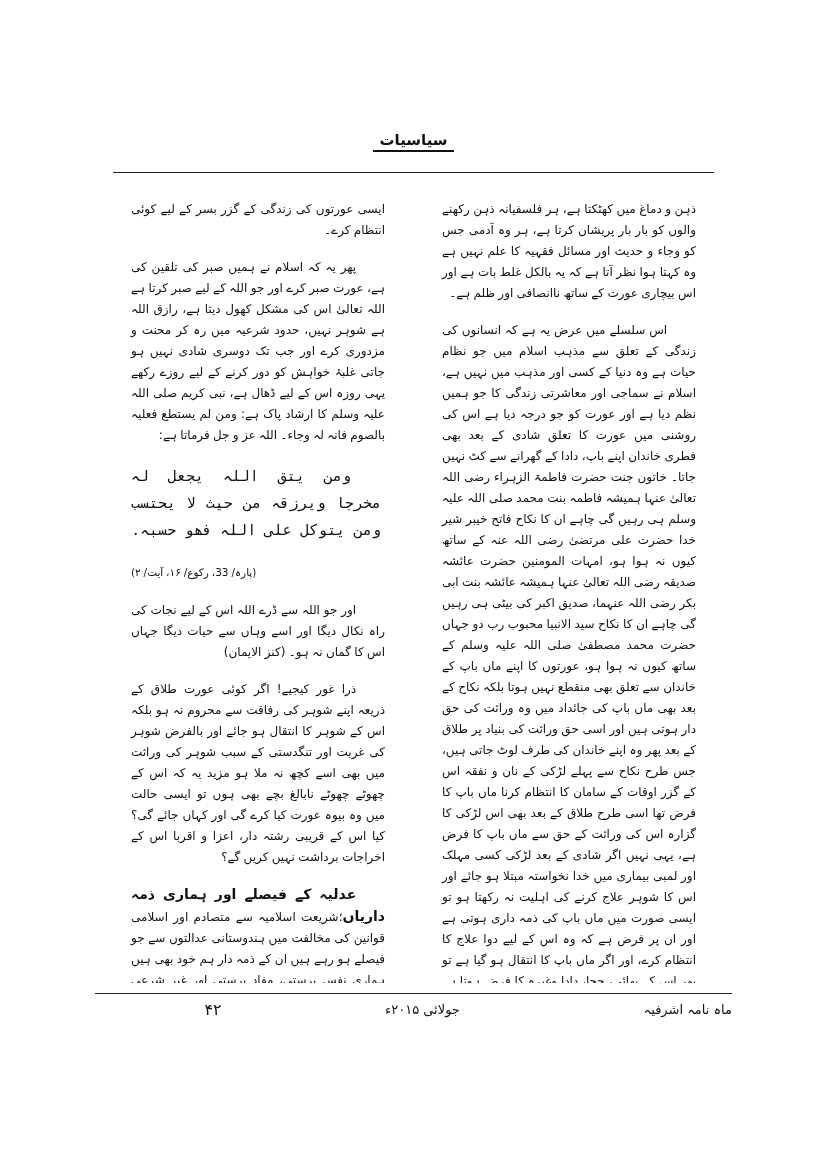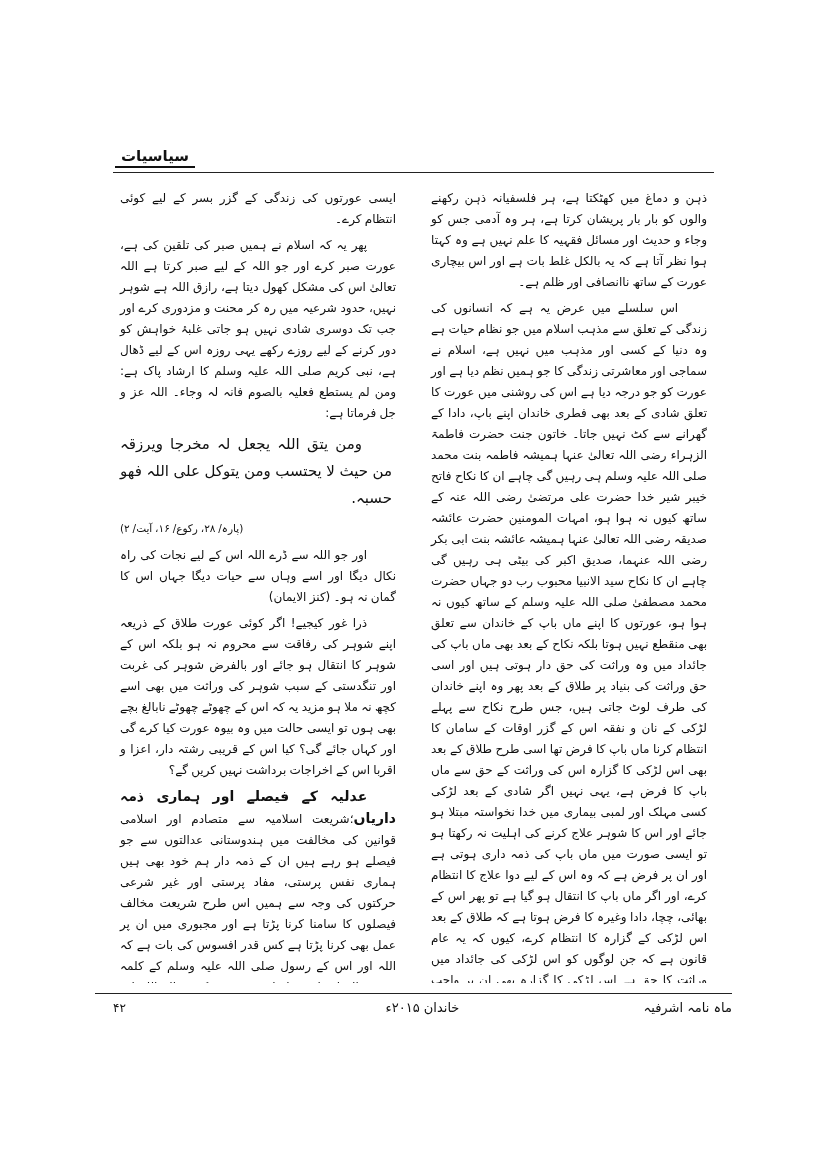--- a/index.html
+++ b/index.html
@@ -12,24 +12,24 @@
     width: 827px;
     height: 1169px;
     background: #ffffff;
     font-family: "DejaVu Sans", sans-serif;
     color: #111111;
     direction: rtl;
     overflow: hidden;
   }
   .section-header {
     position: absolute;
-    top: 146px;
+    top: 130px;
     right: 115px;
     width: 597px;
-    text-align: left;
+    text-align: center;
   }
   .section-header .word {
     display: inline-block;
     font-size: 15px;
     font-weight: bold;
     padding: 0 6px 1px 6px;
     border-bottom: 2.5px solid #111;
     letter-spacing: 0.5px;
   }
   .header-rule {
@@ -49,32 +49,33 @@
     gap: 25px;
     direction: rtl;
   }
   .col {
     width: 286px;
     height: 800px;
     overflow: hidden;
     text-align: justify;
   }
   .col p {
-    margin: 5px;
+    margin: 16px;
     font-size: 12px;
     line-height: 21px;
     text-align: justify;
     word-spacing: -0.5px;
   }
   .col p.indent { text-indent: 2.4em; }
   .quran-verse {
     font-size: 15px !important;
     line-height: 27px !important;
     text-indent: 2em;
     padding: 2px 4px 1px 0;
+    font-family: Liberation Mono, monospace;
   }
   .verse-ref {
     font-size: 10.5px !important;
     line-height: 19px !important;
     text-align: left !important;
     text-indent: 0 !important;
     padding: 1px 0 2px 0;
   }
   .inline-heading {
     font-weight: bold;
@@ -93,21 +94,21 @@
     right: 95px;
     width: 637px;
     display: flex;
     align-items: center;
     justify-content: space-between;
     direction: rtl;
     font-size: 13px;
   }
   .footer .magazine { width: 200px; }
   .footer .date { width: 200px; text-align: center; }
-  .footer .pagenum { width: 200px; text-align: left; padding-left: 18px; font-size: 12px; }
+  .footer .pagenum { width: 200px; text-align: center; padding-left: 18px; font-size: 16px; }
 </style>
 </head>
 <body>
 
 <div class="page">
 
   <div class="section-header">
     <span class="word">سیاسیات</span>
   </div>
   <div class="header-rule"></div>
@@ -117,31 +118,31 @@
     <div class="col">
       <p>ذہن و دماغ میں کھٹکتا ہے، ہر فلسفیانہ ذہن رکھنے والوں کو بار بار پریشان کرتا ہے، ہر وہ آدمی جس کو وجاء و حدیث اور مسائل فقہیہ کا علم نہیں ہے وہ کہتا ہوا نظر آتا ہے کہ یہ بالکل غلط بات ہے اور اس بیچاری عورت کے ساتھ ناانصافی اور ظلم ہے۔</p>
       <p class="indent">اس سلسلے میں عرض یہ ہے کہ انسانوں کی زندگی کے تعلق سے مذہب اسلام میں جو نظام حیات ہے وہ دنیا کے کسی اور مذہب میں نہیں ہے، اسلام نے سماجی اور معاشرتی زندگی کا جو ہمیں نظم دیا ہے اور عورت کو جو درجہ دیا ہے اس کی روشنی میں عورت کا تعلق شادی کے بعد بھی فطری خاندان اپنے باپ، دادا کے گھرانے سے کٹ نہیں جاتا۔ خاتون جنت حضرت فاطمۃ الزہراء رضی اللہ تعالیٰ عنہا ہمیشہ فاطمہ بنت محمد صلی اللہ علیہ وسلم ہی رہیں گی چاہے ان کا نکاح فاتح خیبر شیر خدا حضرت علی مرتضیٰ رضی اللہ عنہ کے ساتھ کیوں نہ ہوا ہو، امہات المومنین حضرت عائشہ صدیقہ رضی اللہ تعالیٰ عنہا ہمیشہ عائشہ بنت ابی بکر رضی اللہ عنہما، صدیق اکبر کی بیٹی ہی رہیں گی چاہے ان کا نکاح سید الانبیا محبوب رب دو جہاں حضرت محمد مصطفیٰ صلی اللہ علیہ وسلم کے ساتھ کیوں نہ ہوا ہو، عورتوں کا اپنے ماں باپ کے خاندان سے تعلق بھی منقطع نہیں ہوتا بلکہ نکاح کے بعد بھی ماں باپ کی جائداد میں وہ وراثت کی حق دار ہوتی ہیں اور اسی حق وراثت کی بنیاد پر طلاق کے بعد پھر وہ اپنے خاندان کی طرف لوٹ جاتی ہیں، جس طرح نکاح سے پہلے لڑکی کے نان و نفقہ اس کے گزر اوقات کے سامان کا انتظام کرنا ماں باپ کا فرض تھا اسی طرح طلاق کے بعد بھی اس لڑکی کا گزارہ اس کی وراثت کے حق سے ماں باپ کا فرض ہے، یہی نہیں اگر شادی کے بعد لڑکی کسی مہلک اور لمبی بیماری میں خدا نخواستہ مبتلا ہو جائے اور اس کا شوہر علاج کرنے کی اہلیت نہ رکھتا ہو تو ایسی صورت میں ماں باپ کی ذمہ داری ہوتی ہے اور ان پر فرض ہے کہ وہ اس کے لیے دوا علاج کا انتظام کرے، اور اگر ماں باپ کا انتقال ہو گیا ہے تو پھر اس کے بھائی، چچا، دادا وغیرہ کا فرض ہوتا ہے کہ طلاق کے بعد اس لڑکی کے گزارہ کا انتظام کرے، کیوں کہ یہ عام قانون ہے کہ جن لوگوں کو اس لڑکی کی جائداد میں وراثت کا حق ہے اس لڑکی کا گزارہ بھی ان پر واجب ہے۔</p>
       <p class="indent">اگر فرض کر لیا جائے مطلقہ عورت کے خاندان میں ایسا بھی کوئی نہیں ہے تو ایسی صورت میں اسلامی بیت المال رفاہی ادارے اور دینی و ملی تنظیمیں ہیں، سوسائٹی اور ہمارا سماج ہے جن کی ذمہ داری ہوتی ہے کہ سماج کی</p>
     </div>
 
     <div class="col">
       <p>ایسی عورتوں کی زندگی کے گزر بسر کے لیے کوئی انتظام کرے۔</p>
       <p class="indent">پھر یہ کہ اسلام نے ہمیں صبر کی تلقین کی ہے، عورت صبر کرے اور جو اللہ کے لیے صبر کرتا ہے اللہ تعالیٰ اس کی مشکل کھول دیتا ہے، رازق اللہ ہے شوہر نہیں، حدود شرعیہ میں رہ کر محنت و مزدوری کرے اور جب تک دوسری شادی نہیں ہو جاتی غلبۂ خواہش کو دور کرنے کے لیے روزے رکھے یہی روزہ اس کے لیے ڈھال ہے، نبی کریم صلی اللہ علیہ وسلم کا ارشاد پاک ہے: ومن لم یستطع فعلیہ بالصوم فانہ لہ وجاء۔ اللہ عز و جل فرماتا ہے:</p>
       <p class="quran-verse">ومن یتق اللہ یجعل لہ مخرجا ویرزقہ من حیث لا یحتسب ومن یتوکل علی اللہ فھو حسبہ.</p>
-      <p class="verse-ref">(پارہ/ ۲۸، رکوع/ ۱۶، آیت/ ۲)</p>
+      <p class="verse-ref">(پارہ/ 33، رکوع/ ۱۶، آیت/ ۲)</p>
       <p class="indent">اور جو اللہ سے ڈرے اللہ اس کے لیے نجات کی راہ نکال دیگا اور اسے وہاں سے حیات دیگا جہاں اس کا گمان نہ ہو۔ (کنز الایمان)</p>
       <p class="indent">ذرا غور کیجیے! اگر کوئی عورت طلاق کے ذریعہ اپنے شوہر کی رفاقت سے محروم نہ ہو بلکہ اس کے شوہر کا انتقال ہو جائے اور بالفرض شوہر کی غربت اور تنگدستی کے سبب شوہر کی وراثت میں بھی اسے کچھ نہ ملا ہو مزید یہ کہ اس کے چھوٹے چھوٹے نابالغ بچے بھی ہوں تو ایسی حالت میں وہ بیوہ عورت کیا کرے گی اور کہاں جائے گی؟ کیا اس کے قریبی رشتہ دار، اعزا و اقربا اس کے اخراجات برداشت نہیں کریں گے؟</p>
       <p class="indent">
         <span class="inline-heading">عدلیہ کے فیصلے اور ہماری ذمہ داریاں</span><span>؛شریعت اسلامیہ سے متصادم اور اسلامی قوانین کی مخالفت میں ہندوستانی عدالتوں سے جو فیصلے ہو رہے ہیں ان کے ذمہ دار ہم خود بھی ہیں ہماری نفس پرستی، مفاد پرستی اور غیر شرعی حرکتوں کی وجہ سے ہمیں اس طرح شریعت مخالف فیصلوں کا سامنا کرنا پڑتا ہے اور مجبوری میں ان پر عمل بھی کرنا پڑتا ہے کس قدر افسوس کی بات ہے کہ اللہ اور اس کے رسول صلی اللہ علیہ وسلم کے کلمہ پڑھنے والے اور ان پر ایمان و عقیدہ رکھنے والے اللہ اور اس کے رسول کے فیصلے کے خلاف غیر مسلم عدالتوں سے فیصلے کرواتے ہیں، صبح و شام قرآن مقدس کی آیتوں کی تلاوت کرنے والے قرآنی آیتوں کے حکم کے خلاف دنیاوی judgment لیتے ہیں اور اس پر عمل کرتے ہیں، محض دنیاوی مفاد کے لیے شریعت اسلامیہ کو بالائے طاق رکھ کر شرعی معاملات میں قرآن و حدیث کے خلاف فیصلے حاصل کرتے ہیں جبکہ پورے ہندوستان</span>
       </p>
     </div>
 
   </div>
 
   <div class="footer-rule"></div>
 
   <div class="footer">
     <span class="magazine">ماہ نامہ اشرفیہ</span>
-    <span class="date">خاندان ۲۰۱۵ء</span>
+    <span class="date">جولائی ۲۰۱۵ء</span>
     <span class="pagenum">۴۲</span>
   </div>
 
 </div>
 
 </body></html>

